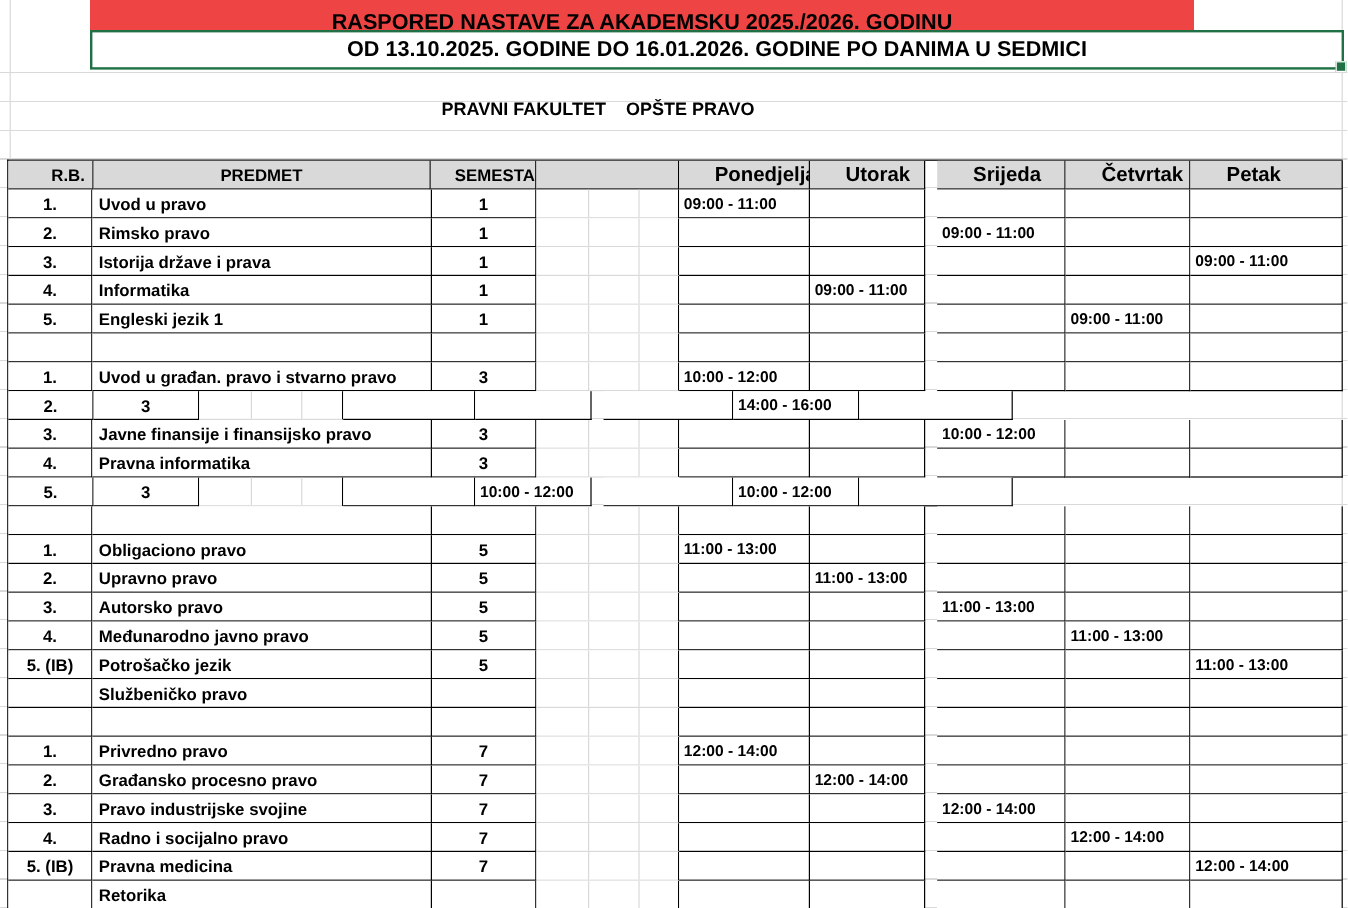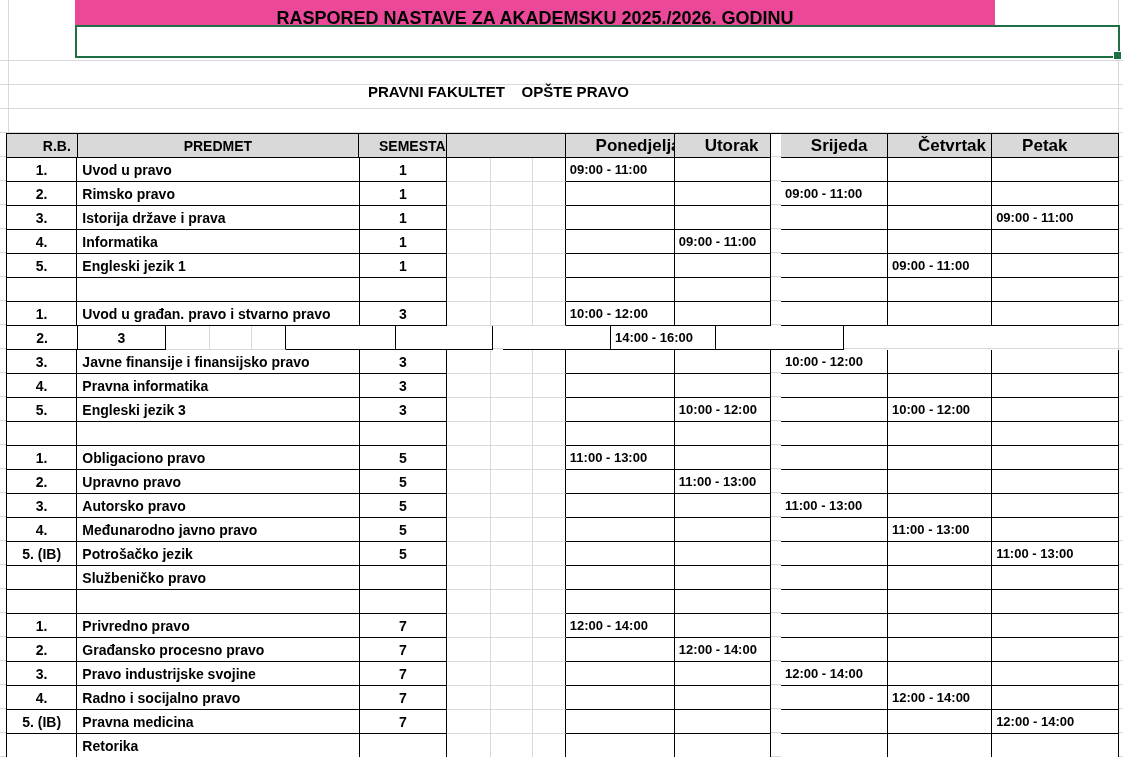--- a/index.html
+++ b/index.html
@@ -18,21 +18,21 @@
   #hgrid{
     position:absolute;left:0;top:37px;width:1123px;height:720px;
     background:repeating-linear-gradient(to bottom,transparent 0 23px,var(--grid) 23px 24px);
     z-index:0;
   }
   .vline{position:absolute;top:0;width:1px;height:757px;background:var(--grid);z-index:0;}
   
   .title-cell{
     position:absolute;left:75px;top:0;width:920px;height:36px;
     display:flex;align-items:center;justify-content:center;
-    font-size:18px;font-weight:bold;background:#ec4899;z-index:2;white-space:pre;
+    font-size:18px;font-weight:bold;background:#ef4444;z-index:2;white-space:pre;
   }
   .subtitle-box{
     position:absolute;left:75px;top:25px;width:1045px;height:33px;
     border:2px solid var(--green);background:#fff;box-sizing:border-box;
     display:flex;align-items:center;justify-content:center;
     font-size:18px;font-weight:bold;z-index:2;white-space:pre;
   }
   .fill-handle{
     position:absolute;right:-4px;bottom:-4px;width:7px;height:7px;
     background:var(--green);border:1px solid #fff;z-index:3;
@@ -72,20 +72,21 @@
 </head>
 <body>
 
 <div id="hgrid"></div>
 <div class="vline" style="left:8px"></div>
 <div class="vline" style="left:1118px"></div>
 
 <div class="title-cell">RASPORED NASTAVE ZA AKADEMSKU 2025./2026. GODINU</div>
 
 <div class="subtitle-box">
+  <span>OD 13.10.2025. GODINE DO 16.01.2026. GODINE PO DANIMA U SEDMICI</span>
   <div class="fill-handle"></div>
 </div>
 
 <div class="faculty-cell">PRAVNI FAKULTET    OPŠTE PRAVO</div>
 
 <div id="table">
     <div class="row header-row">
       <div class="cell col-rb">R.B.</div>
       <div class="cell col-predmet" style="justify-content: center; padding-left: 0px;">PREDMET</div>
       <div class="cell col-predmet-x col-sem" style="justify-content: center;">SEMESTAR</div>
@@ -200,21 +201,20 @@
       <div class="cell col-sem">3</div>
       <div class="cell col-gap"></div>
       <div class="cell col-d0 day"></div>
       <div class="cell col-d1 day"></div>
       <div class="cell col-d2 day"></div>
       <div class="cell col-d3 day"></div>
       <div class="cell col-d4 day"></div>
     </div>
     <div class="row ">
       <div class="cell col-rb">5.</div>
-      <div class="cell col-predmet">Engleski jezik 3</div>
       <div class="cell col-sem">3</div>
       <div class="cell col-gap"></div>
       <div class="cell col-d0 day"></div>
       <div class="cell col-d1 day">10:00 - 12:00</div>
       <div class="cell col-d2 day"></div>
       <div class="cell col-d3 day">10:00 - 12:00</div>
       <div class="cell col-d4 day"></div>
     </div>
     <div class="row ">
       <div class="cell col-rb"></div>

